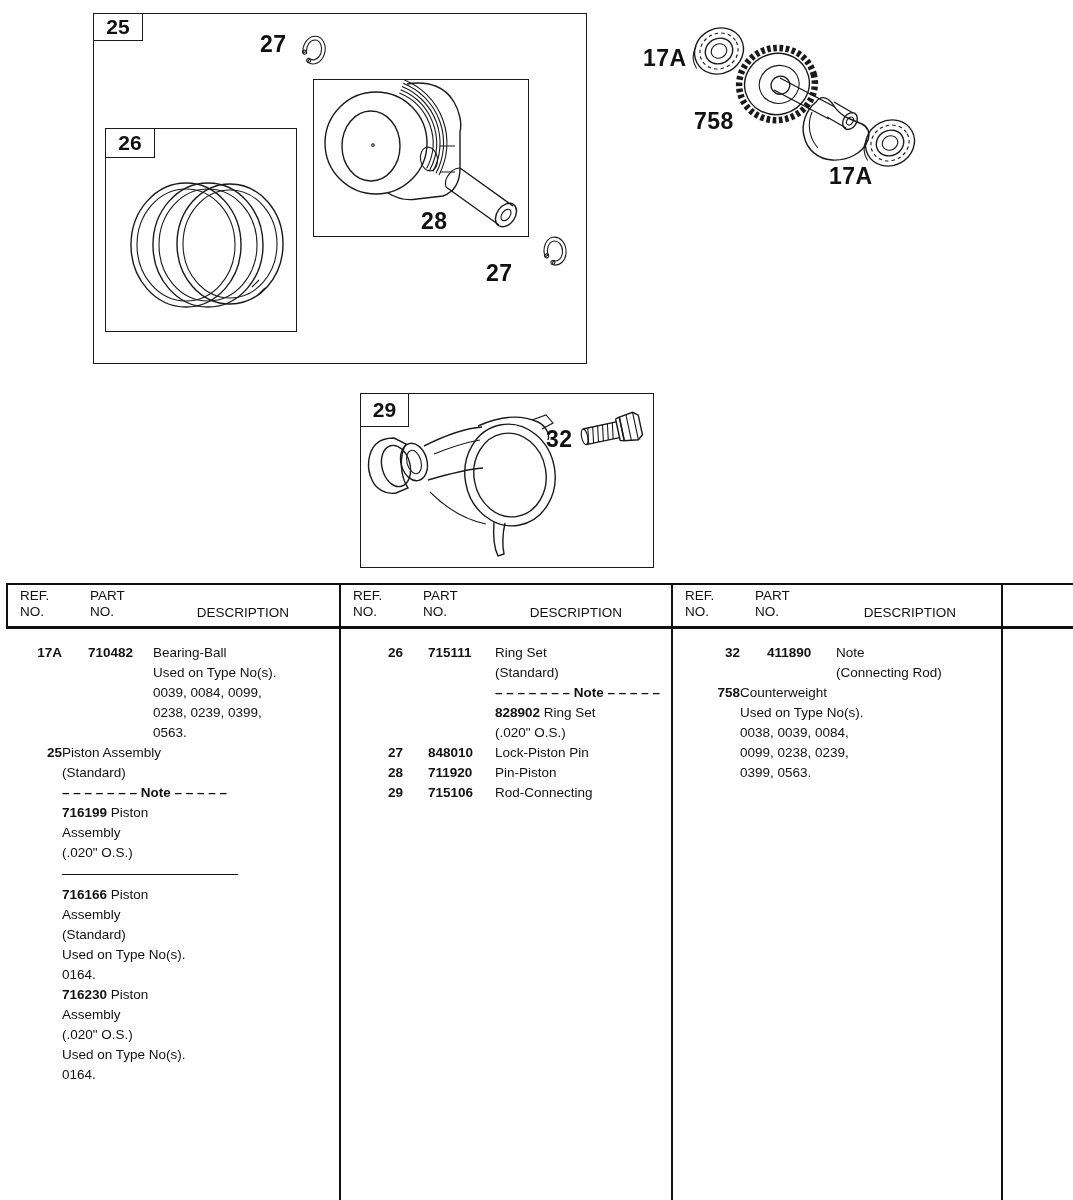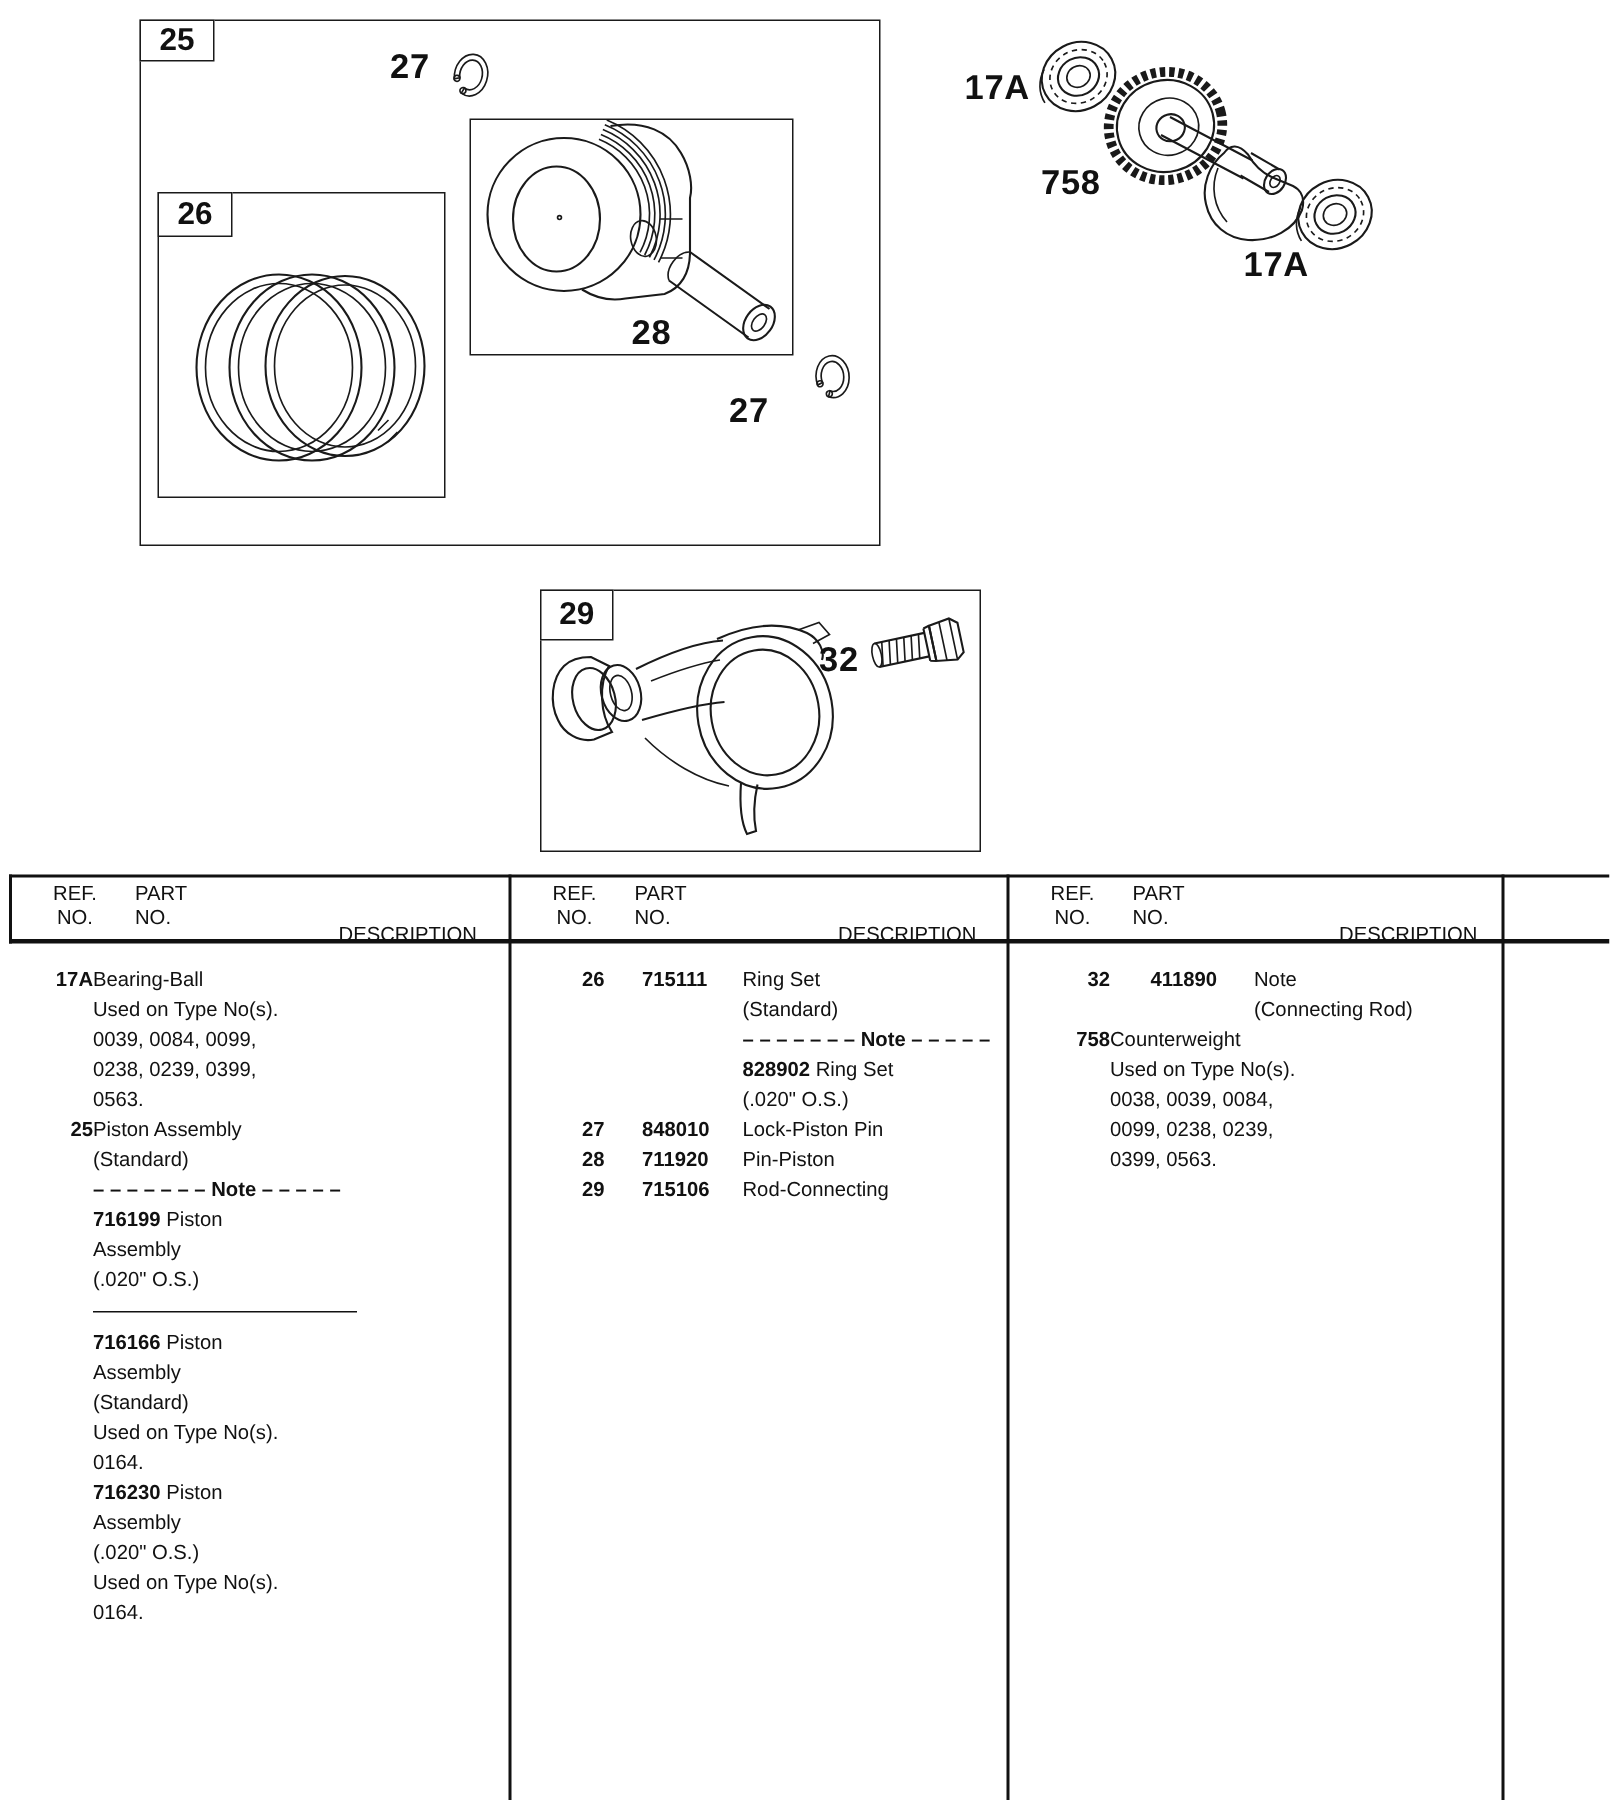--- a/index.html
+++ b/index.html
@@ -13,23 +13,23 @@
   .lbl{position:absolute;font-weight:700;font-size:23px;letter-spacing:0.5px;}
   svg{position:absolute;overflow:visible;}
   svg *{vector-effect:non-scaling-stroke;}
   .ln{stroke:#1a1a1a;fill:none;stroke-width:1.4;}
   .ln2{stroke:#1a1a1a;fill:none;stroke-width:1.1;}
   
   .hline{position:absolute;background:#111;}
   .vline{position:absolute;background:#111;width:1.6px;}
   
   .colhead{position:absolute;top:585px;height:42px;font-size:13.5px;line-height:16px;}
-  .h-ref{position:absolute;left:14px;top:3px;width:60px;text-align:center;}
+  .h-ref{position:absolute;left:14px;top:3px;width:60px;}
   .h-part{position:absolute;left:84px;top:3px;width:60px;text-align:left;}
-  .h-desc{position:absolute;top:30px;width:150px;text-align:right;}
+  .h-desc{position:absolute;top:20px;width:150px;text-align:center;}
   
   .colbody{position:absolute;top:643px;font-size:13.5px;line-height:20px;}
   .entry{display:grid;grid-template-columns:var(--refw) var(--partw) 1fr;}
   .cell.ref{text-align:right;font-weight:700;}
   .cell.part{font-weight:700;padding-left:var(--partpad);}
   .dline{white-space:nowrap;}
   .dline.note{font-weight:700;}
   .bnum{font-weight:700;}
   .sep-line{height:11px;border-bottom:1.5px solid #111;width:176px;margin-bottom:10px;}
 </style>
@@ -201,20 +201,21 @@
   <div class="h-part">
       <div>PART</div>
       <div>NO.</div>
     </div>
   <div class="h-desc" style="left:164px;">DESCRIPTION</div>
 </div>
 
 <div class="colbody" style="left:6px;width:333px;--refw:56px;--partpad:26px;--partw:91px;">
     <div class="entry">
       <div class="cell ref">17A</div>
+      <div class="cell part">710482</div>
       <div class="cell desc">
         <div class="dline">Bearing-Ball</div>
         <div class="dline">Used on Type No(s).</div>
         <div class="dline">0039, 0084, 0099,</div>
         <div class="dline">0238, 0239, 0399,</div>
         <div class="dline">0563.</div>
       </div>
     </div>
     <div class="entry">
       <div class="cell ref">25</div>

